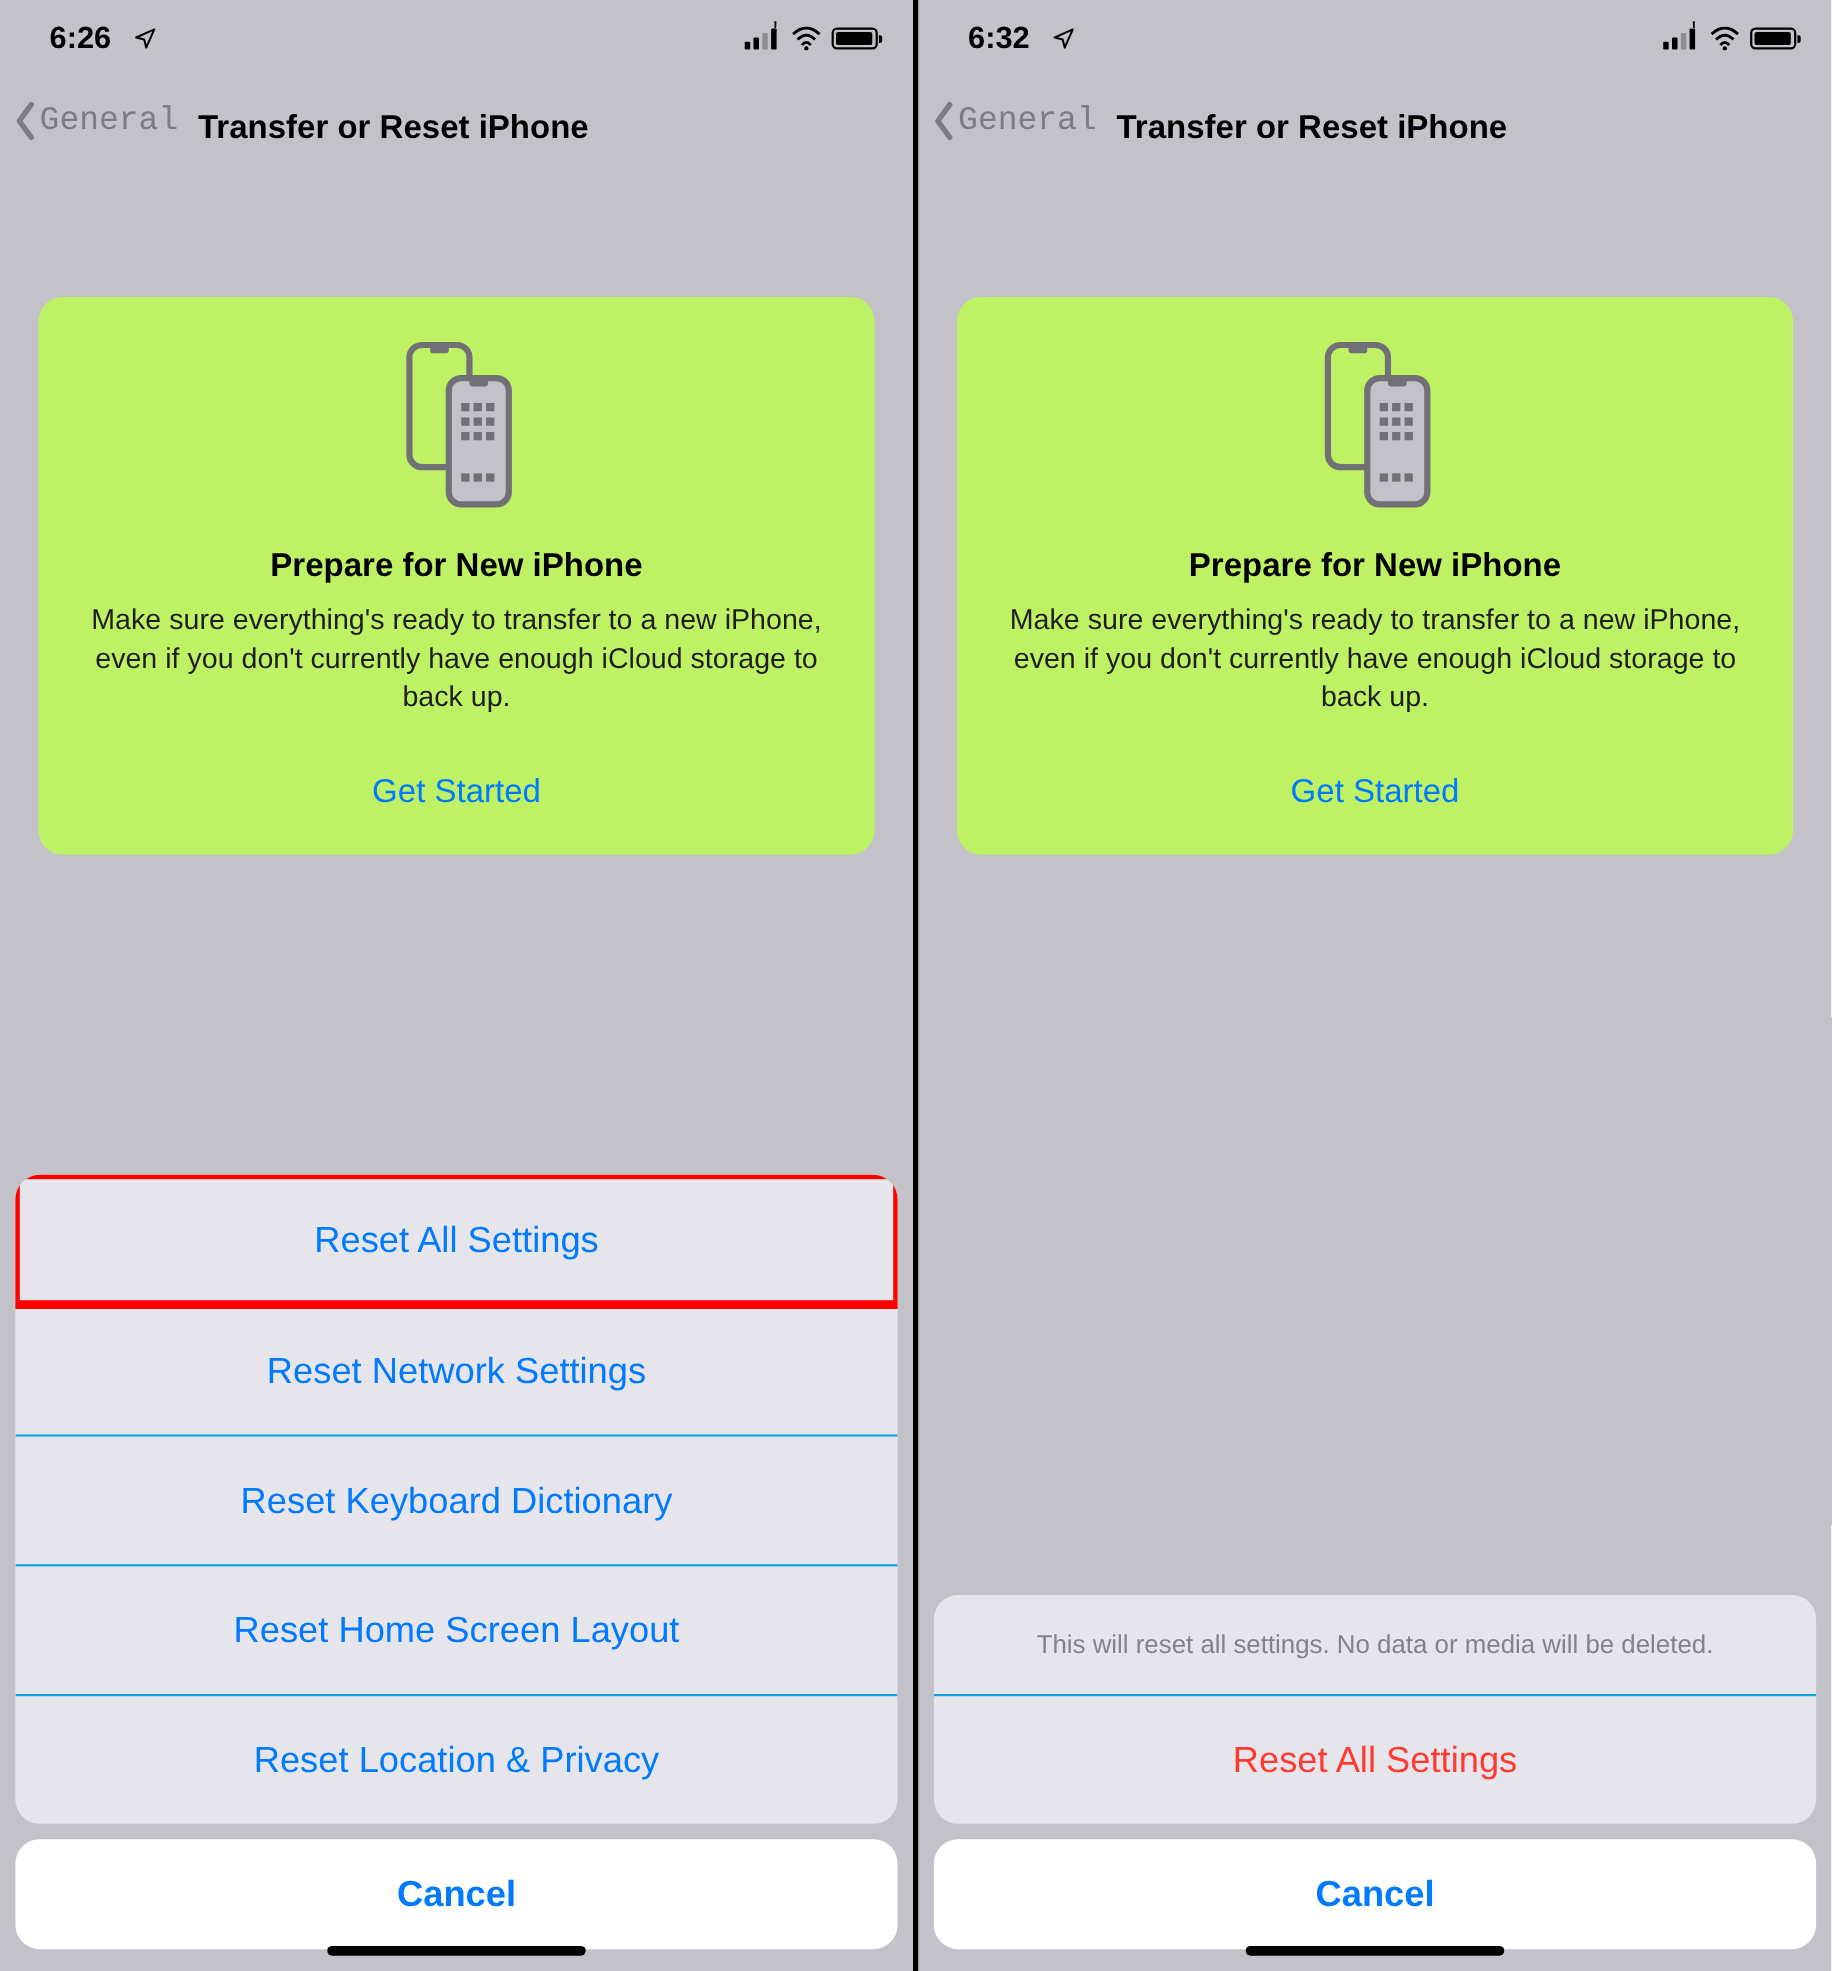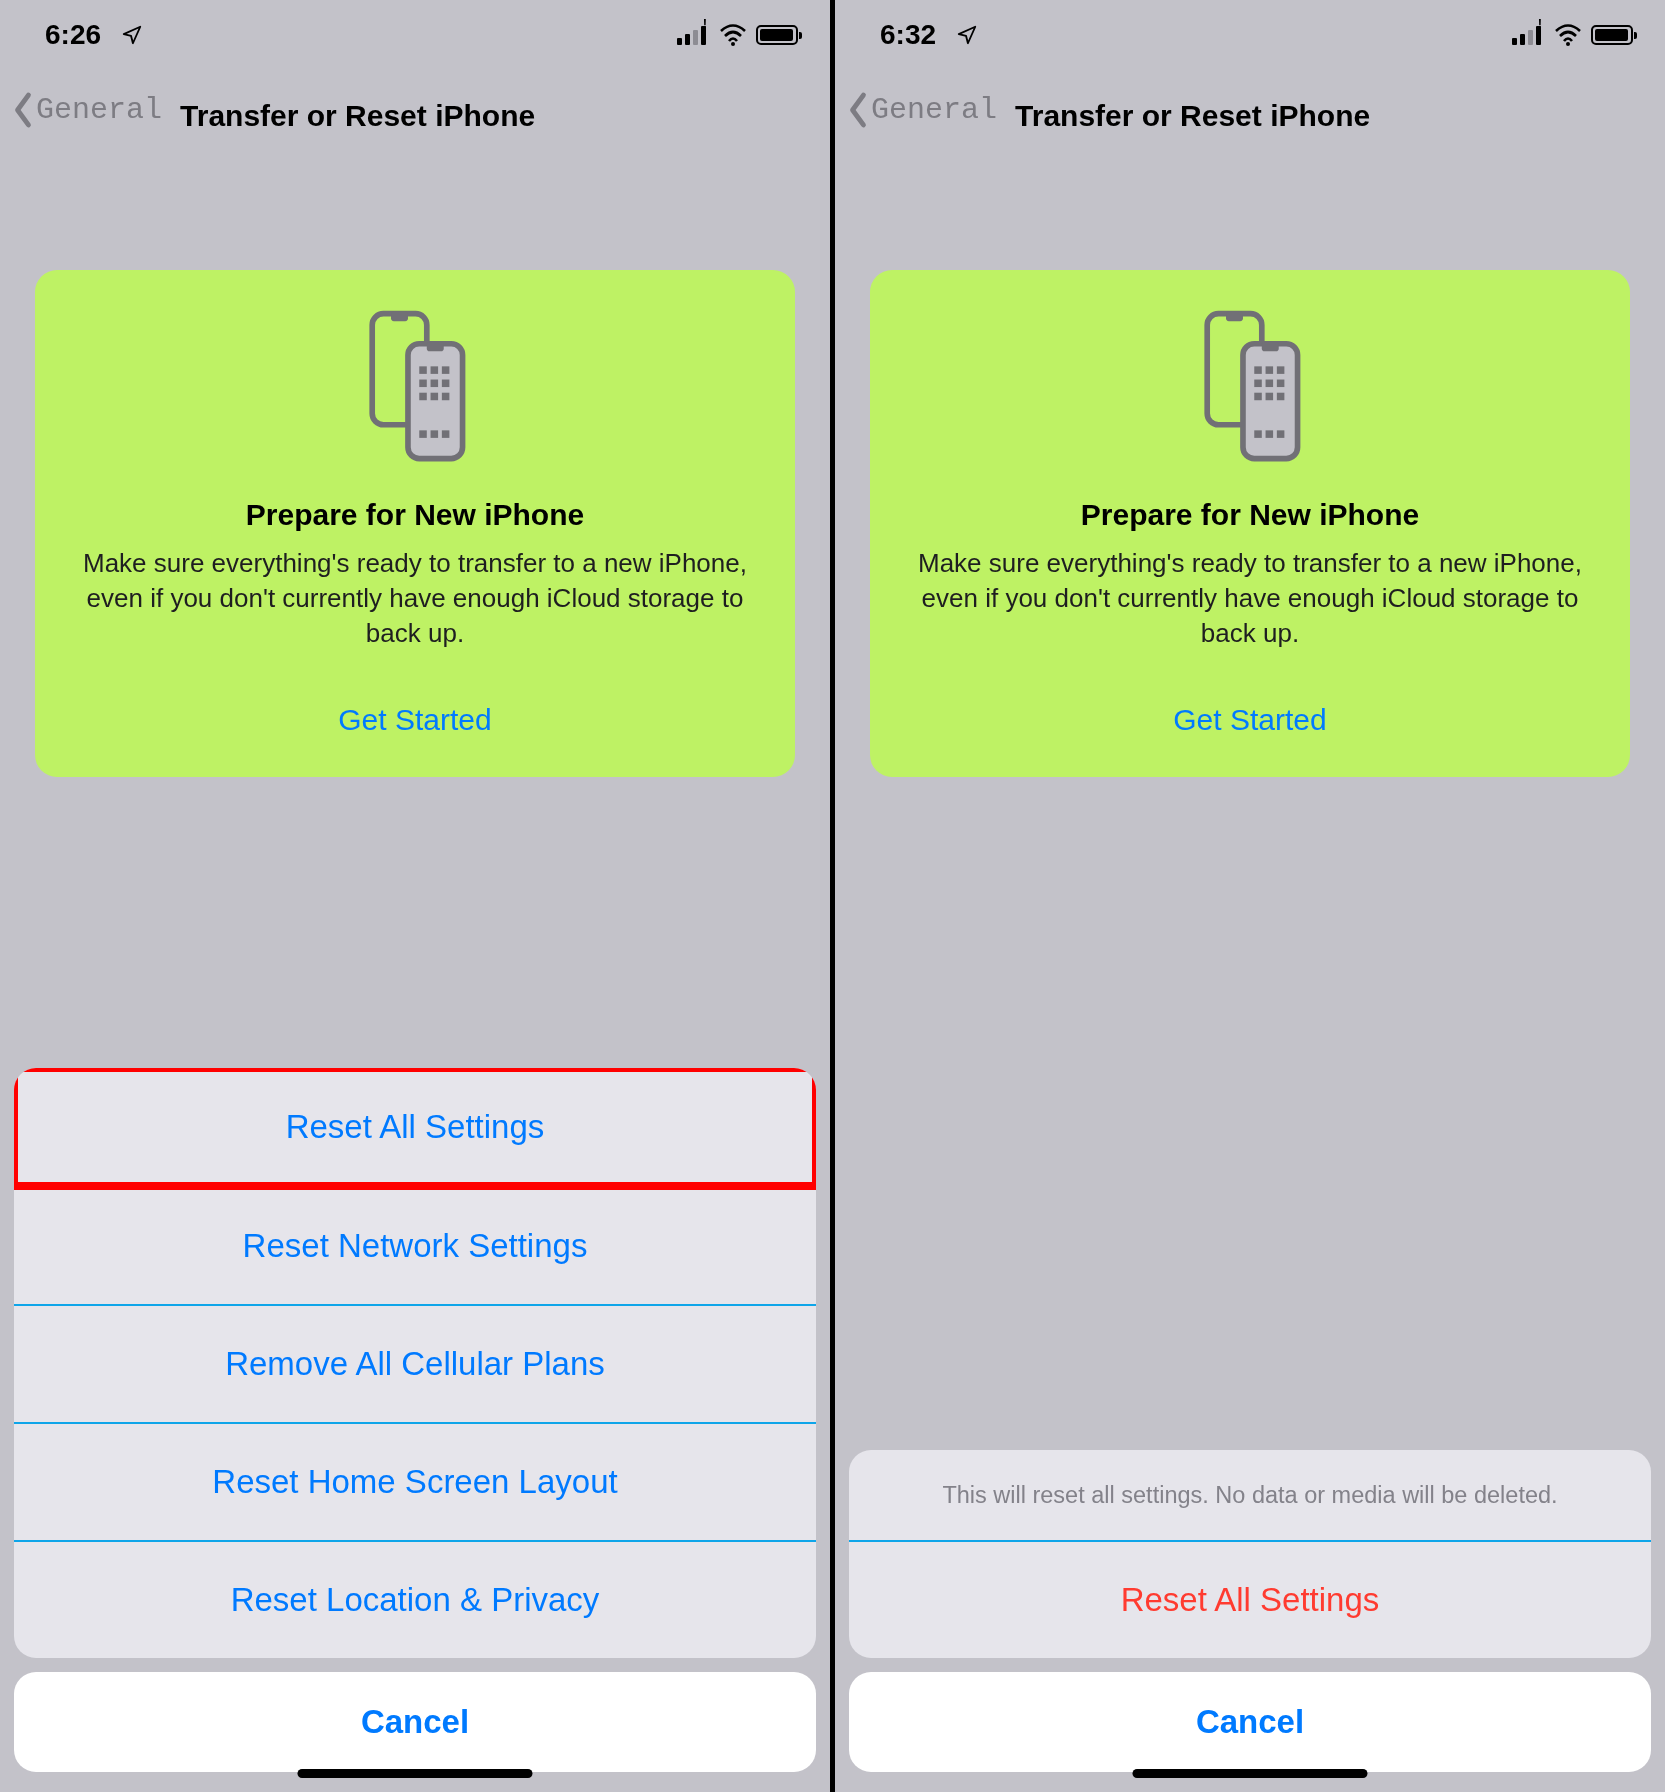--- a/index.html
+++ b/index.html
@@ -212,21 +212,21 @@
       <div class="card-desc">Make sure everything's ready to transfer to a new iPhone, even if you don't currently have enough iCloud storage to back up.</div>
       <div class="card-link">Get Started</div>
     </div>
 
     <div class="peek-text blur-peek" style="bottom:108px"></div>
 
     <div class="sheet">
       <div class="sheet-group">
         <div class="sheet-item highlight-red">Reset All Settings</div>
         <div class="sheet-item">Reset Network Settings</div>
-        <div class="sheet-item">Remove All Cellular Plans</div>
+        <div class="sheet-item">Reset Keyboard Dictionary</div>
         <div class="sheet-item">Reset Home Screen Layout</div>
         <div class="sheet-item">Reset Location &amp; Privacy</div>
       </div>
       <div class="sheet-cancel">Cancel</div>
     </div>
 
     <div class="home-ind"></div>
   </div>
 
   <div class="divider-vert"></div>

